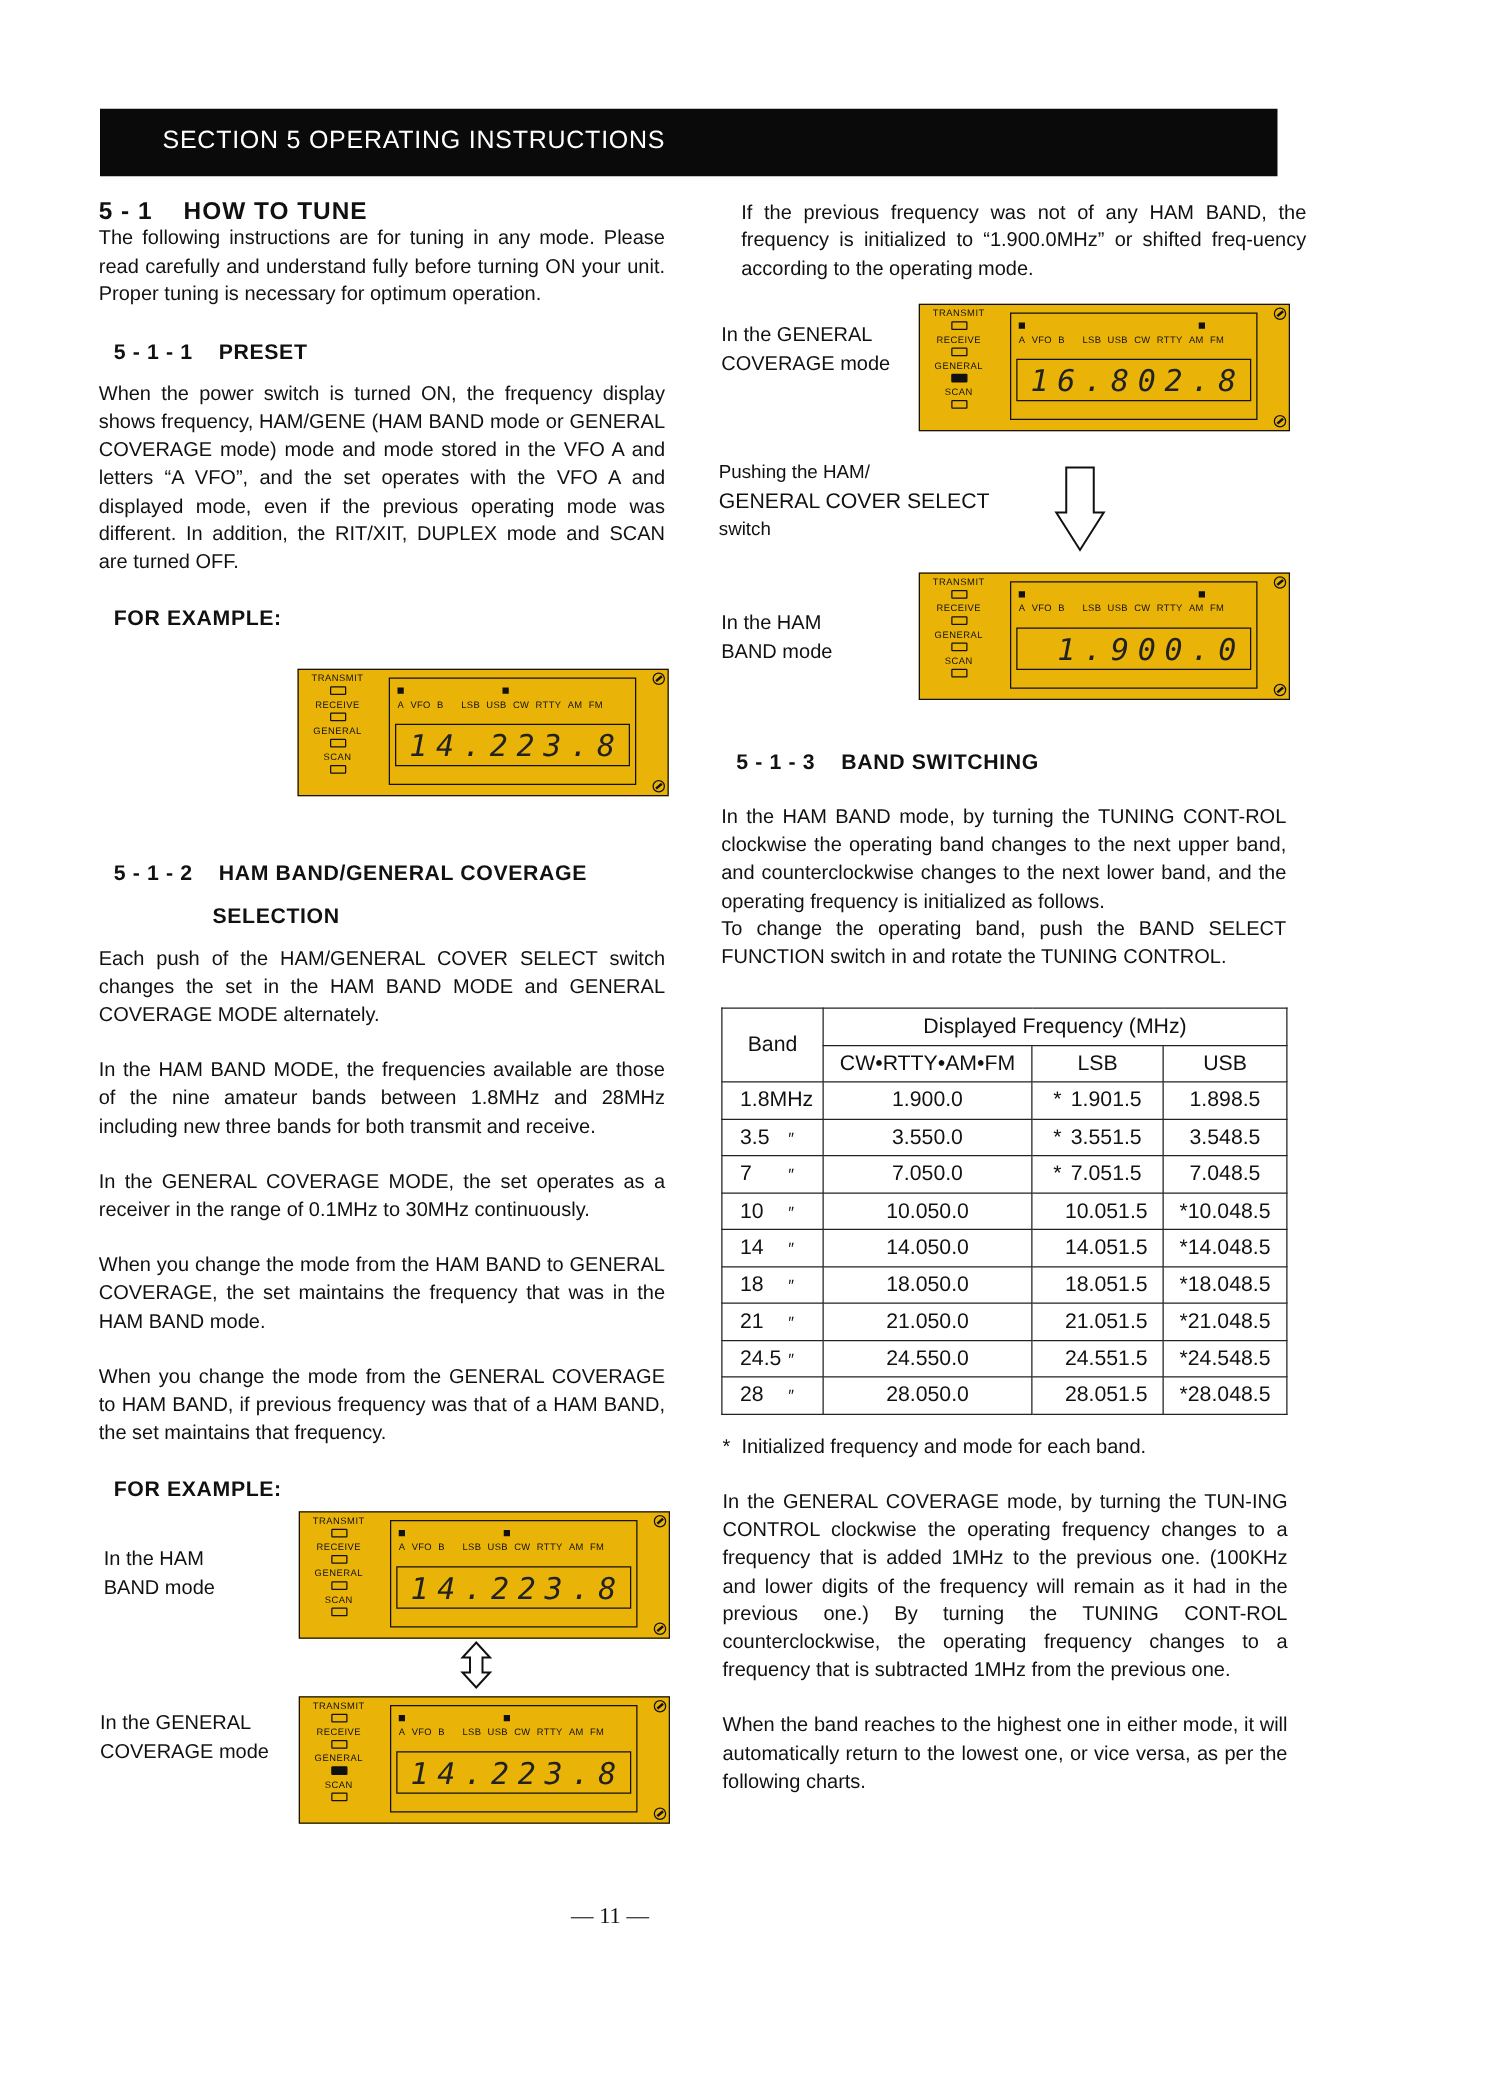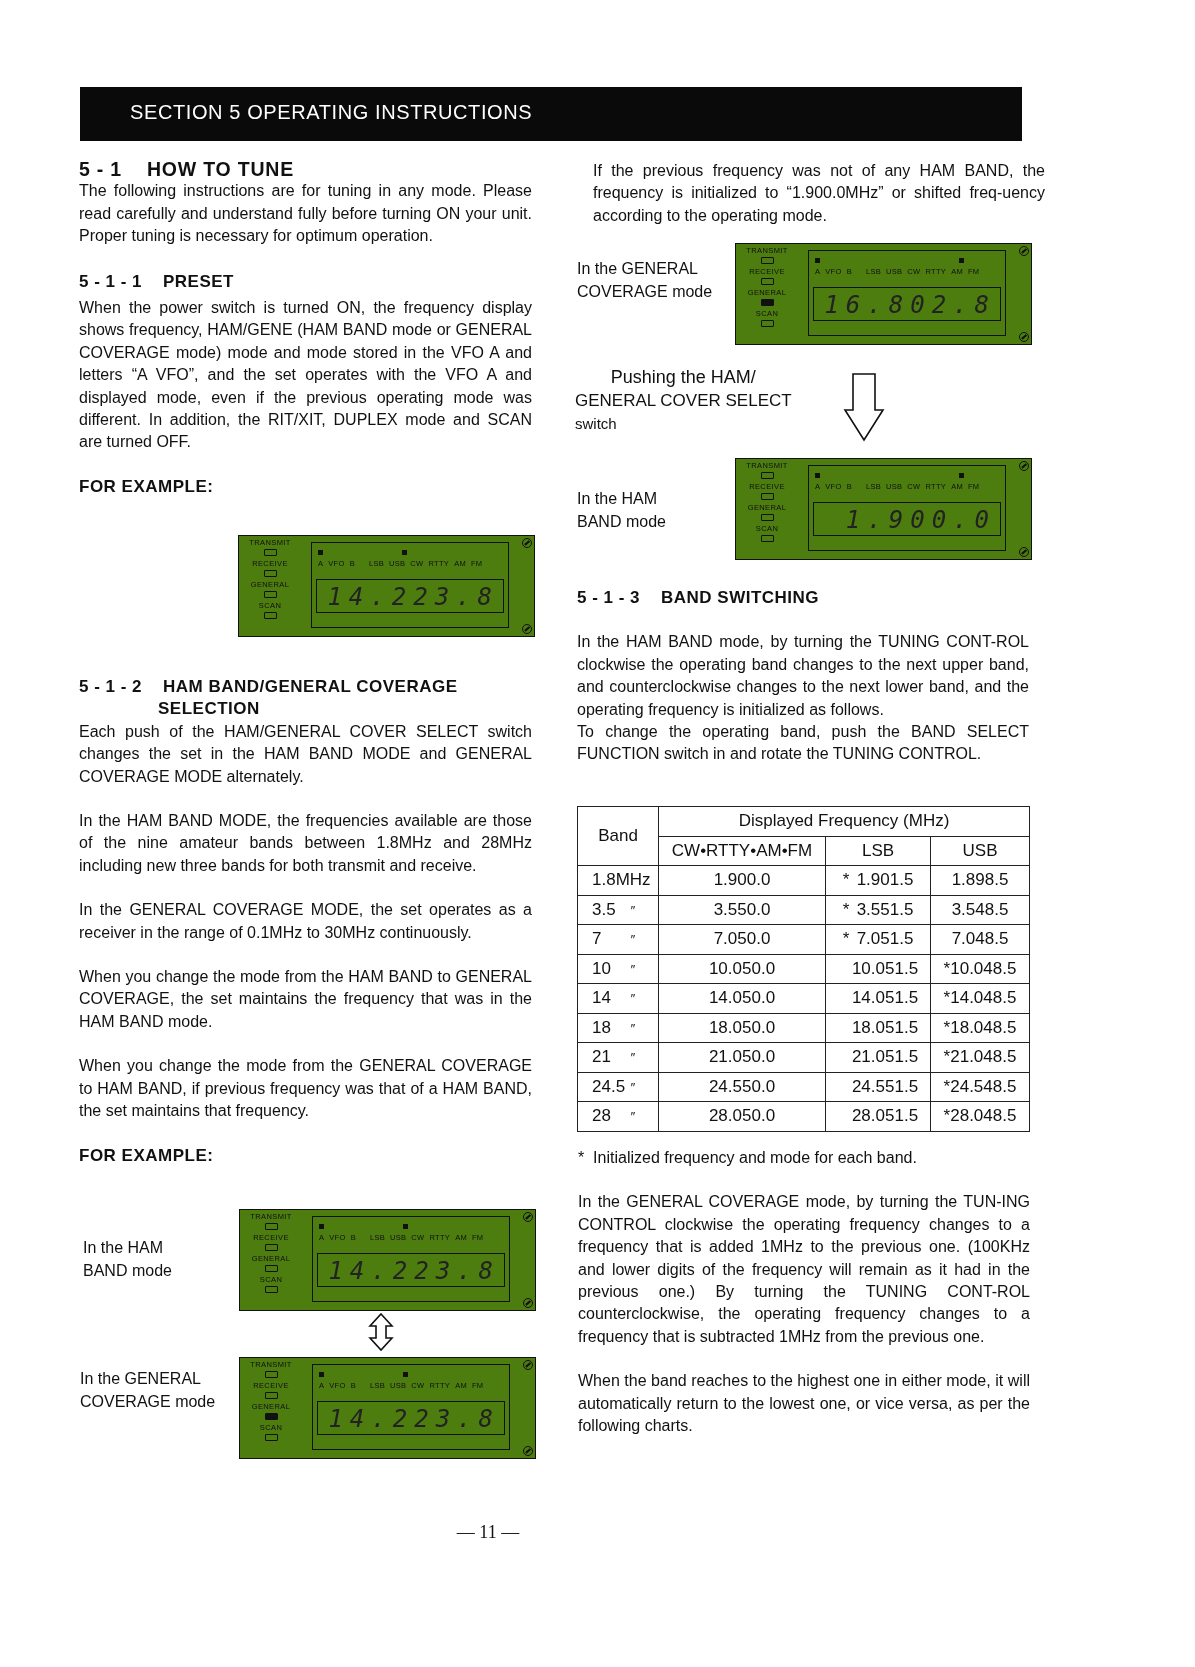--- a/index.html
+++ b/index.html
@@ -2,27 +2,27 @@
 <html><head>
 <meta charset="utf-8">
 <style>
   html, body { margin:0; padding:0; background:#fff; }
   body { width:1195px; height:1667px; position:relative; overflow:hidden;
          font-family:"Liberation Sans", sans-serif; color:#111; }
   .banner { position:absolute; left:80px; top:87px; width:942px; height:54px; background:#0a0a0a; }
   .banner span { position:absolute; left:50px; top:14px; color:#fff; font-size:20px; letter-spacing:0.6px; }
   .col { position:absolute; font-size:16px; line-height:22.4px; }
   .p { text-align:justify; margin:0; }
-  .h { font-weight:bold; font-size:17px; letter-spacing:0.5px; margin:0; }
+  .h { font-weight:bold; font-size:17px; letter-spacing:0.5px; margin:12px; }
   .h1 { font-weight:bold; font-size:19.5px; letter-spacing:0.8px; margin:0; }
   .abs { position:absolute; }
   .lbl { font-size:16px; line-height:23px; }
 
   
-  .panel { position:absolute; width:295px; height:100px; border:1.5px solid #111; background:#4d7c0f; }
+  .panel { position:absolute; width:295px; height:100px; border:1.5px solid #111; background:#eab308; }
   .panel .left { position:absolute; left:0; top:2px; width:62px; text-align:center; font-size:7.5px; letter-spacing:0.4px; line-height:9px; }
   .panel .left .led { display:block; width:11px; height:5px; border:1px solid #111; margin:2px auto 3px; border-radius:1px; }
   .panel .left .led.on { background:#111; }
   .panel .right { position:absolute; left:72px; top:6px; width:196px; height:84px; border:1.5px solid #111; }
   .panel .modes { position:absolute; left:6px; top:16px; font-size:7.5px; letter-spacing:0.3px; white-space:nowrap; }
   .panel .modes span { margin-right:5px; }
   .panel .dot { position:absolute; width:5px; height:5px; background:#111; top:7px; }
   .panel .freq { position:absolute; left:4px; top:36px; width:188px; height:34px; border:1px solid #111;
                  text-align:right; font-family:"DejaVu Sans Mono", monospace; font-style:italic; font-size:24px;
                  line-height:34px; letter-spacing:7px; padding-right:4px; box-sizing:border-box; font-weight:300; color:#222; }
@@ -75,21 +75,21 @@
 <div class="col" style="left:577px; top:160px; width:452px;margin-left:16px;">
   <p class="p">If the previous frequency was not of any HAM BAND, the frequency is initialized to “1.900.0MHz” or shifted freq-uency according to the operating mode.</p>
 </div>
 
 <div class="abs lbl" style="left:577px; top:257px;">
   <div>In the GENERAL</div>
   <div>COVERAGE mode</div>
 </div>
 
 <div class="abs lbl" style="left:575px; top:366px;">
-  <div style="font-size:18px;text-align:center;">Pushing the HAM/</div>
+  <div style="font-size:15px;">Pushing the HAM/</div>
   <div style="font-size:17px;">GENERAL COVER SELECT</div>
   <div style="font-size:15px;">switch</div>
 </div>
 
 <svg class="abs" style="left:843px; top:372px;" width="42" height="72">
   <path d="M10 2 H32 V38 H40 L21 68 L2 38 H10 Z" fill="none" stroke="#111" stroke-width="1.6"></path>
 </svg>
 
 <div class="abs lbl" style="left:577px; top:487px;">
   <div>In the HAM</div>

